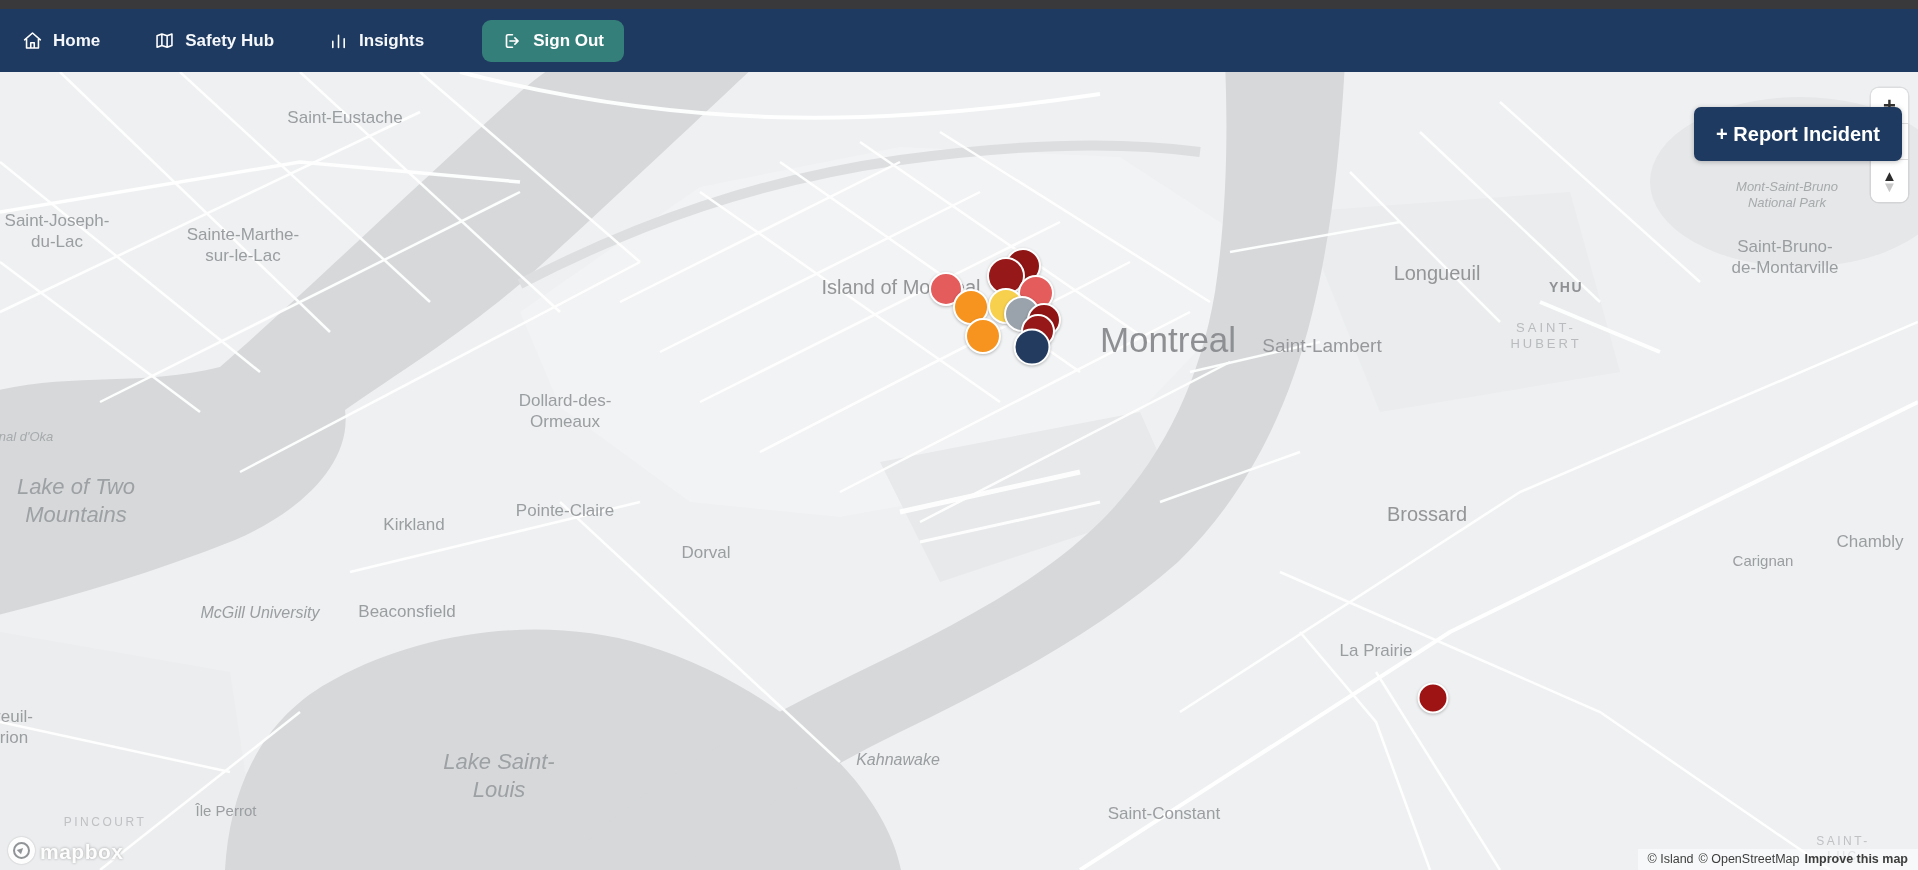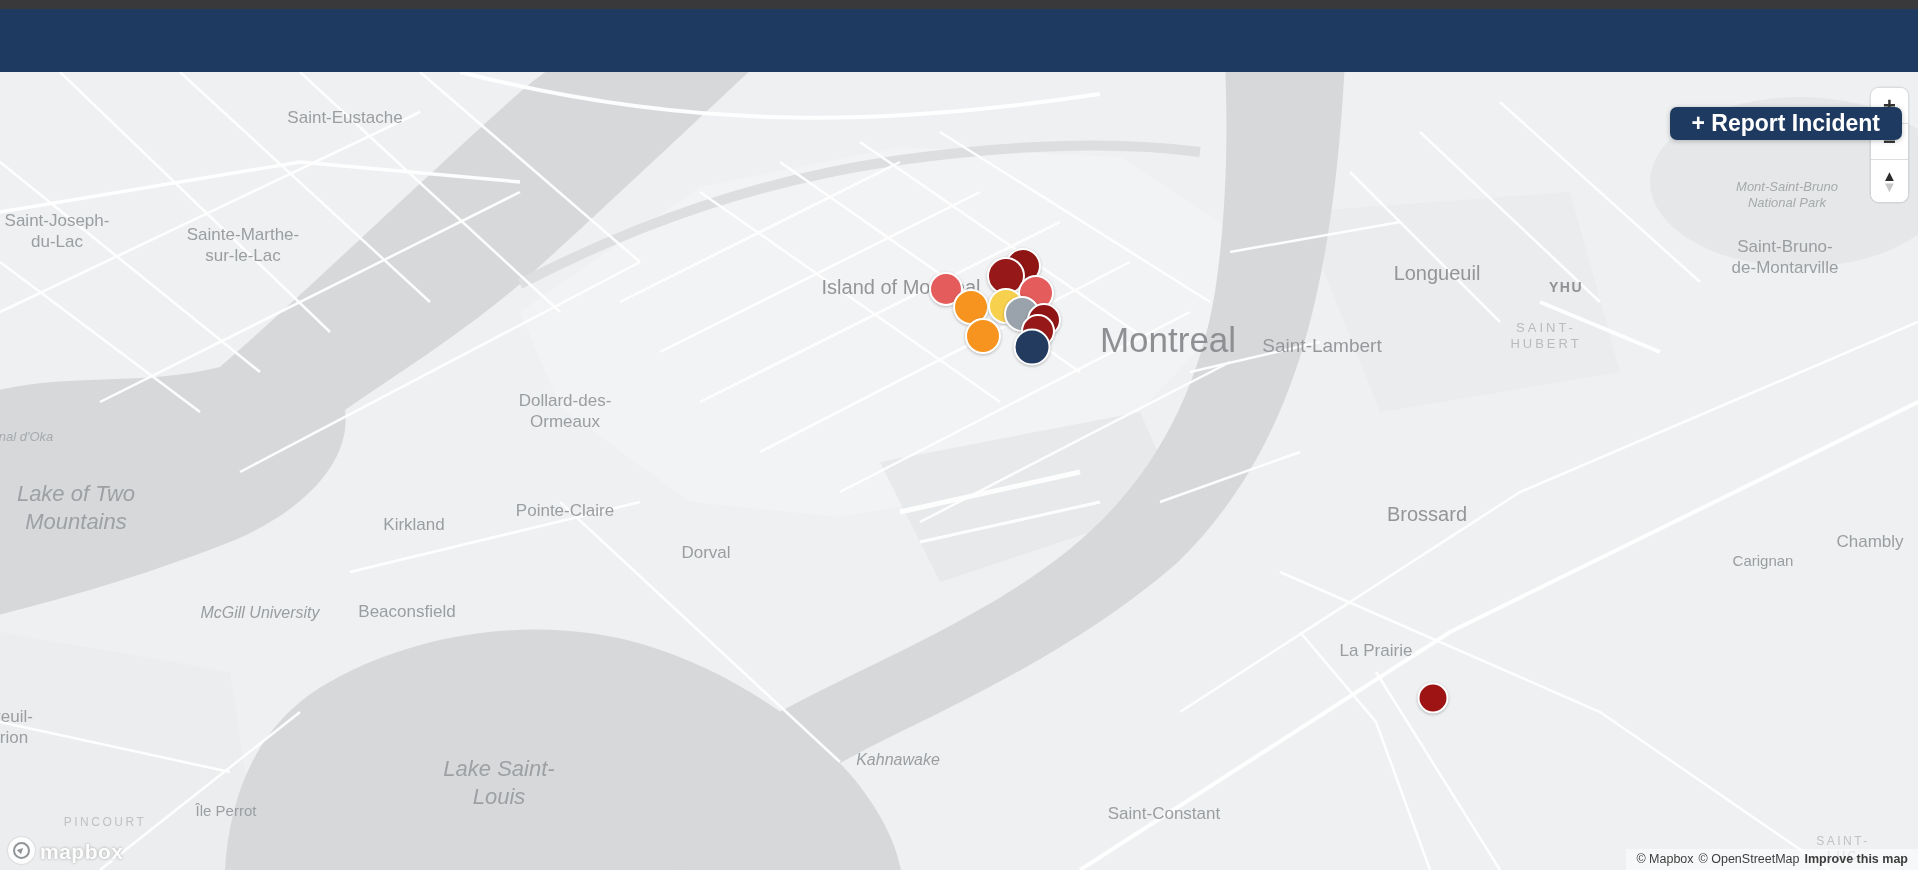--- a/index.html
+++ b/index.html
@@ -27,35 +27,35 @@
                color:#9b9ea1; pointer-events:none; line-height:1.25; z-index:3; }
   .map-label.town      { font-size:17px; }
   .map-label.town-lg   { font-size:19px; color:#96989b; }
   .map-label.town-sm   { font-size:15px; }
   .map-label.region    { font-size:20px; color:#939597; }
   .map-label.city      { font-size:35px; color:#8d8f92; }
   .map-label.code      { font-size:14px; color:#8f9194; letter-spacing:1.5px; font-weight:600; }
   .map-label.district  { font-size:13px; color:#b9bbbe; letter-spacing:3px; }
   .map-label.district-sm{ font-size:12px; color:#bfc1c4; letter-spacing:2.5px; }
   .map-label.park      { font-size:13px; font-style:italic; color:#a7aaac; }
-  .map-label.water-lg  { font-size:22px; font-style:italic; color:#9ea1a4;margin-top:7px; }
+  .map-label.water-lg  { font-size:22px; font-style:italic; color:#9ea1a4; }
   .map-label.poi       { font-size:16px; font-style:italic; color:#9b9ea1; }
 
   .marker { position:absolute; transform:translate(-50%,-50%); border-radius:50%;
             border:2.5px solid #ffffff; box-shadow:0 1px 3px rgba(0,0,0,.25); cursor:pointer; z-index:6; }
 
   
   .filter-btn { position:absolute; top:35px; right:208px; height:45px; padding:0 24px; background:#ffffff;
                 border:none; border-radius:7px; display:flex; align-items:center; gap:13px; z-index:10;
                 font-family:"Liberation Sans",sans-serif; font-size:17px; font-weight:600; color:#16233a;
                 box-shadow:0 1px 5px rgba(0,0,0,.16); cursor:pointer; }
   .filter-btn svg { width:19px; height:19px; stroke:#16233a; fill:none; stroke-width:1.8; stroke-linejoin:round; }
-  .report-btn { position:absolute; top:35px; right:16px; height:33px; padding:0 22px; background:#1f3a60;
+  .report-btn { position:absolute; top:35px; right:16px; height:54px; padding:0 22px; background:#1f3a60;
                 border:none; border-radius:7px; display:flex; align-items:center; z-index:10;
-                font-family:"Liberation Sans",sans-serif; font-size:23px; font-weight:bold; color:#ffffff;
+                font-family:"Liberation Sans",sans-serif; font-size:20px; font-weight:bold; color:#ffffff;
                 box-shadow:0 1px 5px rgba(0,0,0,.25); cursor:pointer; }
 
   .nav-ctrl { position:absolute; top:16px; right:10px; width:37px; background:#ffffff; border-radius:8px;
               box-shadow:0 0 0 1.5px rgba(0,0,0,.08); z-index:5; overflow:hidden; }
   .nav-ctrl .cell { width:100%; height:35px; display:flex; align-items:center; justify-content:center;
                     background:#ffffff; border:none; cursor:pointer; font-size:22px; color:#333; font-weight:bold;
                     font-family:"Liberation Sans",sans-serif; }
   .nav-ctrl .divider { height:1px; background:#dddddd; }
   .pitch-cell { width:100%; height:42px; display:flex; flex-direction:column; align-items:center; justify-content:center;
                 background:#ffffff; border:none; cursor:pointer; line-height:.75; }
@@ -75,20 +75,46 @@
                  font-size:12.5px; color:#3d3d3d; z-index:8; display:flex; gap:5px; align-items:center; }
   .attribution a { color:#3d3d3d; text-decoration:none; cursor:pointer; }
   .attribution .improve { font-weight:bold; }
 </style>
 </head>
 <body>
 
 <div class="top-strip"></div>
 
 <header class="header">
+  <nav class="nav">
+    <a class="nav-item">
+      <svg viewBox="0 0 24 24">
+        <path d="M3 11.2 L12 3.4 L21 11.2 M5.2 9.4 V20.6 H18.8 V9.4 M10 20.6 V14.6 H14 V20.6"></path>
+      </svg>
+      <span>Home</span>
+    </a>
+    <a class="nav-item">
+      <svg viewBox="0 0 24 24">
+        <path d="M9 4.5 L3.5 6.5 V19.8 L9 17.8 L15 19.8 L20.5 17.8 V4.5 L15 6.5 L9 4.5 Z M9 4.5 V17.8 M15 6.5 V19.8"></path>
+      </svg>
+      <span>Safety Hub</span>
+    </a>
+    <a class="nav-item">
+      <svg viewBox="0 0 24 24">
+        <path d="M5.5 20 V13 M12 20 V6 M18.5 20 V10"></path>
+      </svg>
+      <span>Insights</span>
+    </a>
+    <button class="signout-btn">
+      <svg viewBox="0 0 24 24">
+        <path d="M12.5 4.5 H7.2 A1.8 1.8 0 0 0 5.4 6.3 V17.7 A1.8 1.8 0 0 0 7.2 19.5 H12.5 M15.5 8.2 L19.3 12 L15.5 15.8 M9.5 12 H19"></path>
+      </svg>
+      <span>Sign Out</span>
+    </button>
+  </nav>
 </header>
 
 <div class="map">
 
   <svg class="basemap" width="1918" height="798" viewBox="0 0 1918 798">
 
     <polygon points="520,240 700,115 900,75 1120,85 1235,160 1215,260 1120,360 980,420 840,445 690,430 560,335" fill="#f2f3f4"></polygon>
     <ellipse cx="1800" cy="110" rx="150" ry="85" fill="#e5e7e8"></ellipse>
     <polygon points="880,390 1140,340 1180,430 940,510" fill="#e7e9ea"></polygon>
     <polygon points="1300,140 1570,120 1620,300 1380,340" fill="#eaeced"></polygon>
@@ -216,17 +242,17 @@
     <span>+ Report Incident</span>
   </button>
 
   <div class="logo">
     <div class="logo-badge">
         <div class="inner"></div>
       </div>
     <div class="logo-text">mapbox</div>
   </div>
   <div class="attribution">
-    <a>© Mapbox</a>
+    <a>© Island</a>
     <a>© OpenStreetMap</a>
     <a class="improve">Improve this map</a>
   </div>
 </div>
 
 </body></html>

